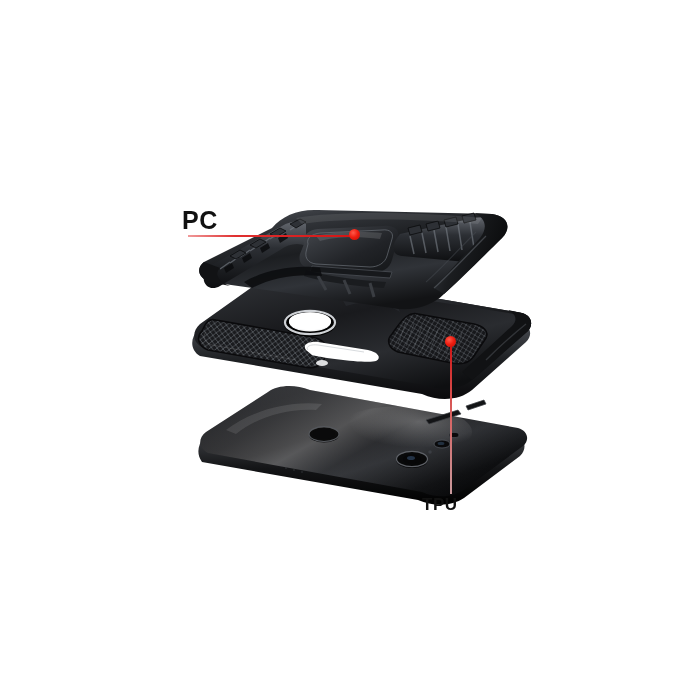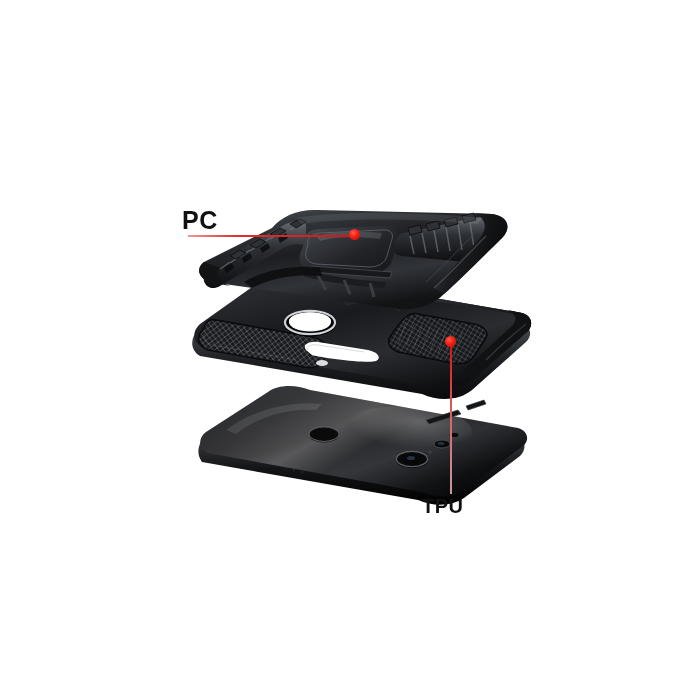--- a/index.html
+++ b/index.html
@@ -11,21 +11,21 @@
   #stage{position:absolute;inset:0;width:700px;height:544px;background:#fff;}
 
   .layer{position:absolute;}
 
   
   .label{
     position:absolute;font-weight:bold;color:#111111;
     letter-spacing:.5px;white-space:nowrap;
   }
   #label-pc{left:182px;top:206px;font-size:25px;}
-  #label-tpu{left:422px;top:495px;font-size:20px;}
+  #label-tpu{left:422px;top:495px;font-size:17px;}
 
   
   .leader-h{
     position:absolute;height:2px;
     background:linear-gradient(90deg,#f09a9a 0%,#e03030 28%,#d21414 100%);
   }
   .leader-v{
     position:absolute;width:2px;
     background:linear-gradient(180deg,#d21414 0%,#d8605f 45%,#c99a9d 100%);
   }

